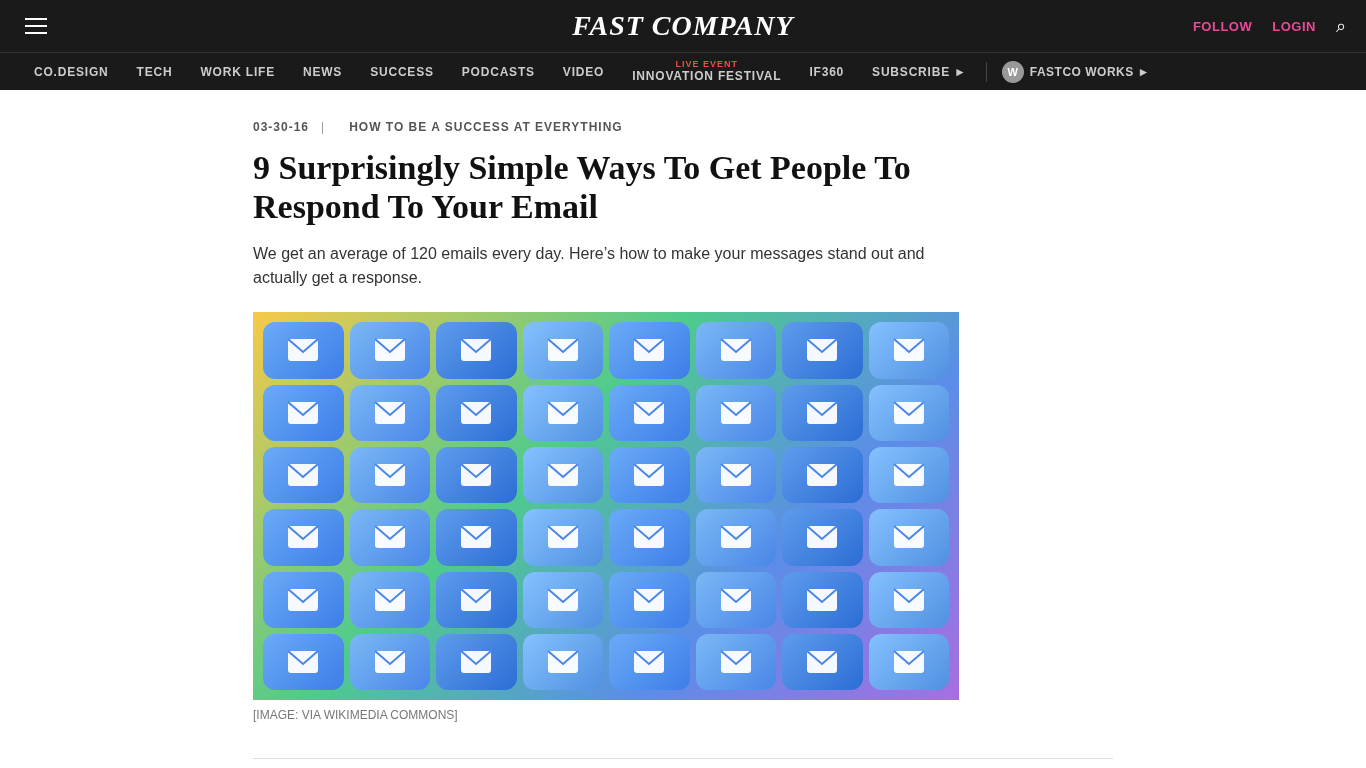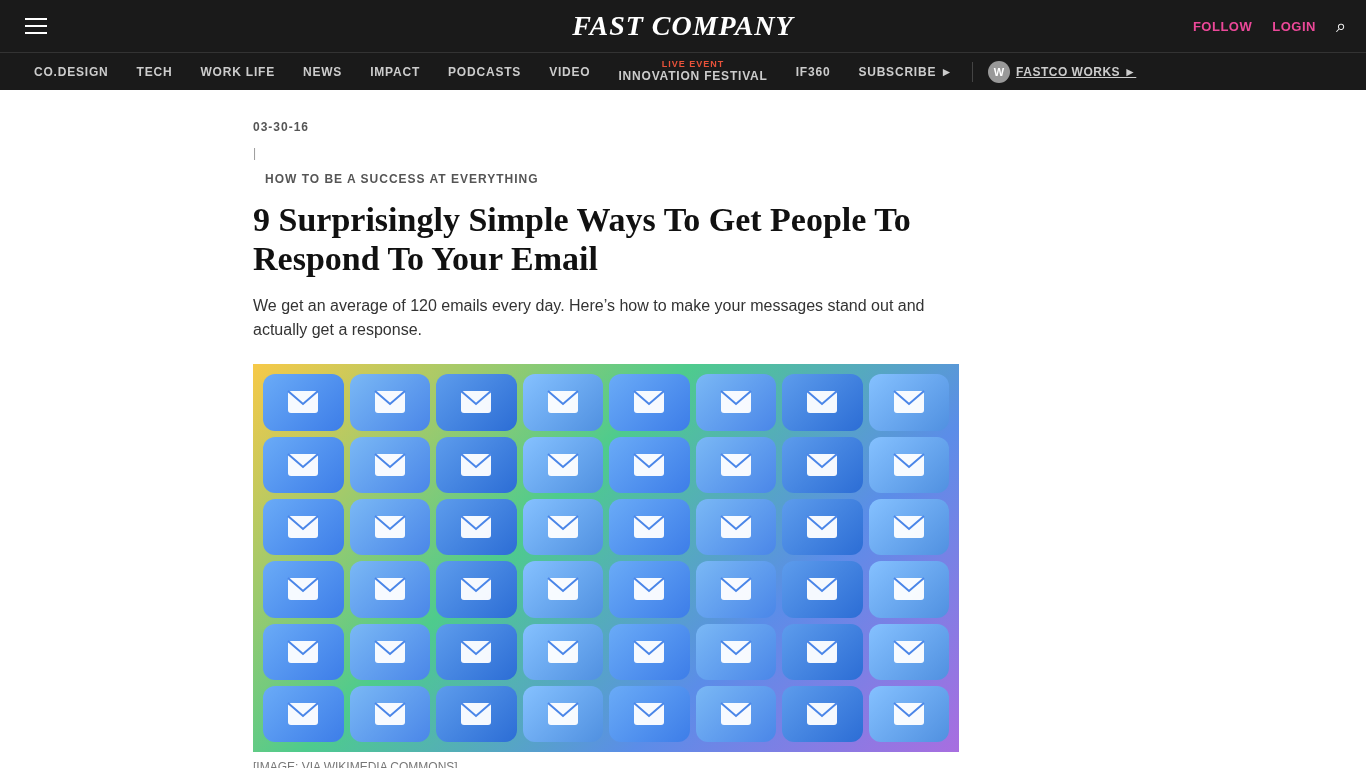--- a/index.html
+++ b/index.html
@@ -132,37 +132,35 @@
       justify-content: center;
       color: #fff;
       font-size: 11px;
       font-weight: bold;
     }
     .fastco-works-text {
       color: #ccc;
       font-size: 12px;
       font-weight: bold;
       letter-spacing: 0.5px;
-      text-decoration: underline;
     }
 
     
     .article-container {
       max-width: 900px;
       margin: 0 auto;
       padding: 30px 20px 20px 20px;
     }
     .article-meta {
       display: flex;
-      align-items: flex-start;
+      align-items: flex-end;
       gap: 12px;
       margin-bottom: 14px;
       font-size: 12px;
       letter-spacing: 1px;
-      flex-direction: column;
     }
     .article-date {
       color: #555;
       font-weight: bold;
     }
     .article-meta-divider {
       color: #999;
     }
     .article-category {
       color: #555;
@@ -247,21 +245,21 @@
     <a>LOGIN</a>
     <span class="search-icon-btn">⌕</span>
   </div>
 </header>
 
 <nav class="nav-bar">
   <a>CO.DESIGN</a>
   <a>TECH</a>
   <a>WORK LIFE</a>
   <a>NEWS</a>
-  <a>IMPACT</a>
+  <a>SUCCESS</a>
   <a>PODCASTS</a>
   <a>VIDEO</a>
 
   <div class="nav-innovation">
     <span class="live-event">LIVE EVENT</span>
     <span class="innov-text">INNOVATION FESTIVAL</span>
   </div>
 
   <a>IF360</a>
   <a class="nav-subscribe">SUBSCRIBE ►</a>

